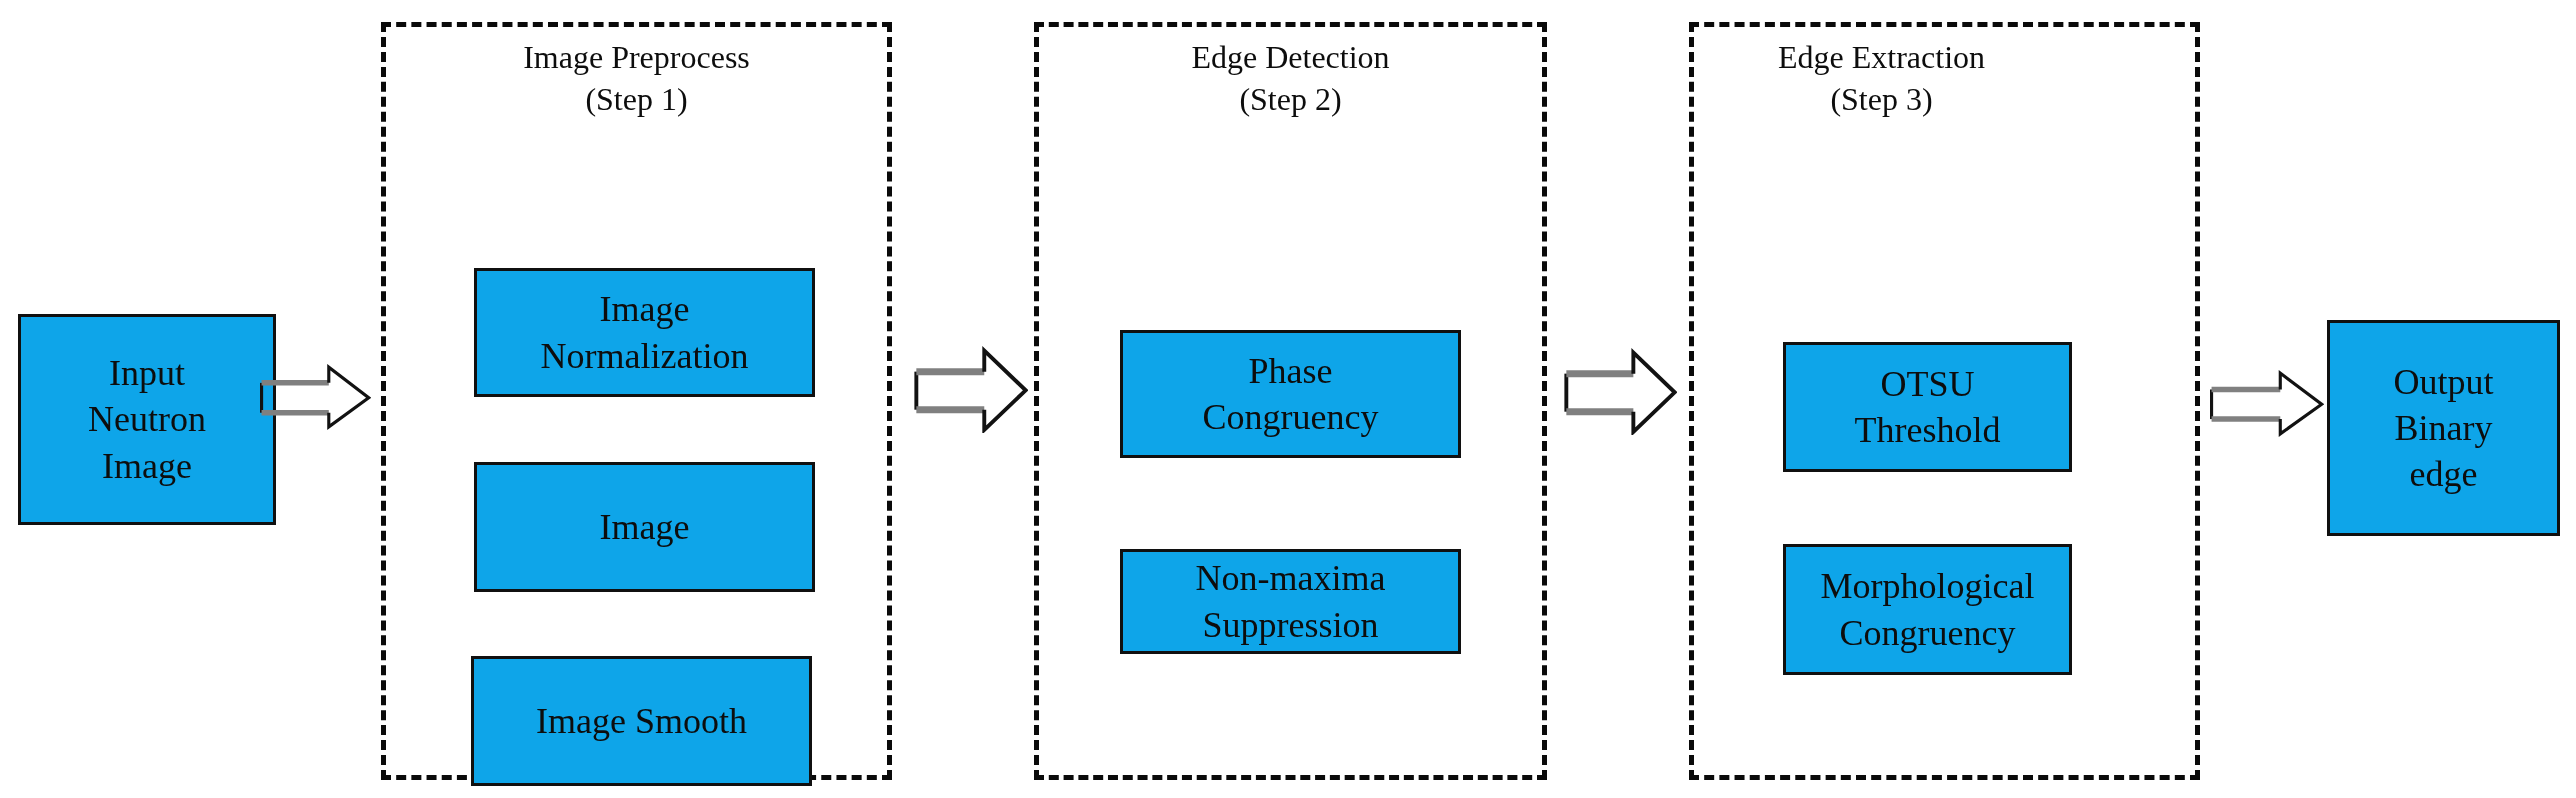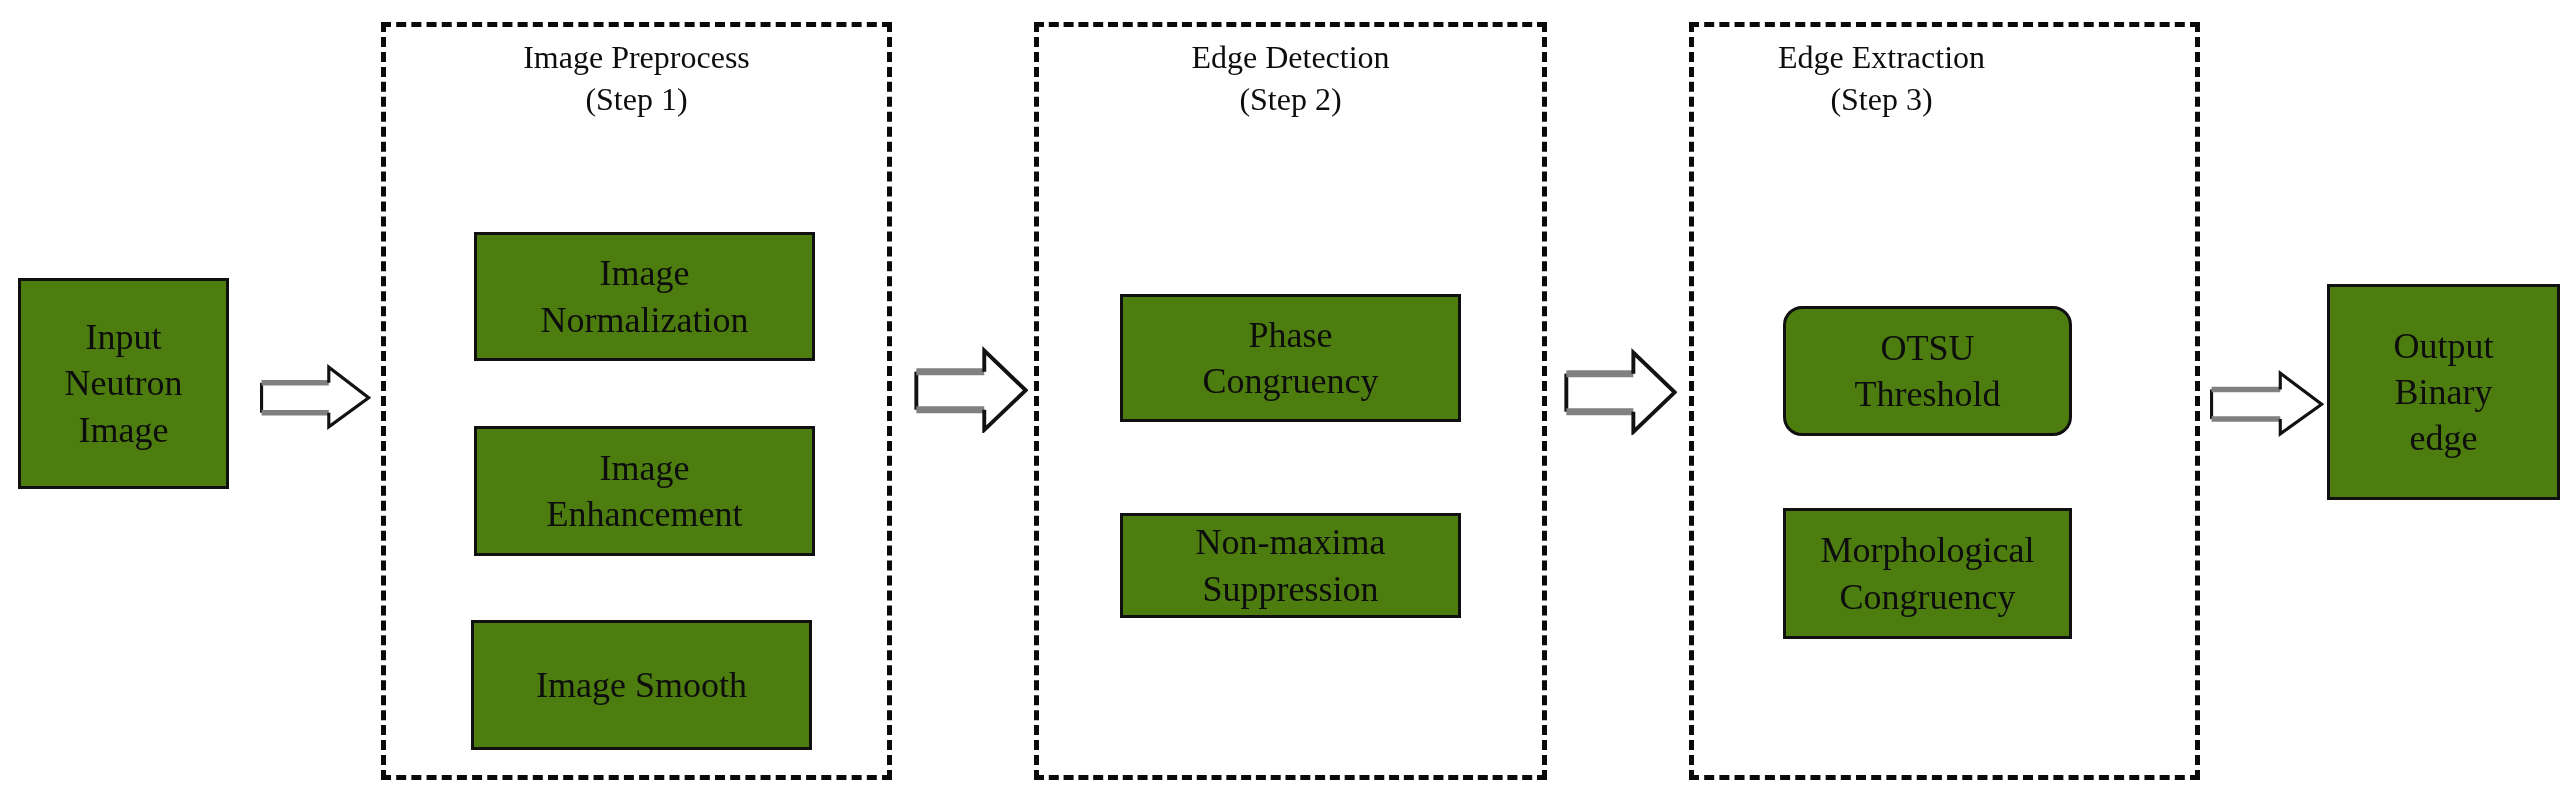--- a/index.html
+++ b/index.html
@@ -16,29 +16,30 @@
     font-family: "Liberation Serif", "DejaVu Serif", serif;
     color: #0d0d0d;
     overflow: hidden;
   }
 
   
   .solid-box {
     position: absolute;
     box-sizing: border-box;
     border: 3.1px solid #101010;
-    background: #4d7c0f;
+    background: #0ea5e9;
     display: flex;
     align-items: center;
     justify-content: center;
     text-align: center;
     line-height: 1.28;
     font-size: 36px;
     color: #0d0d0d;
     padding: 0 4.7px;
+    margin-top: 36px;
   }
   .solid-box .lines { display: block; }
   .solid-box .lines span { display: block; white-space: nowrap; }
 
   
   .stage {
     position: absolute;
     box-sizing: border-box;
     border: 5.5px dashed #0a0a0a;
     background: transparent;
@@ -59,21 +60,21 @@
   .block-arrow {
     position: absolute;
   }
   .block-arrow svg { display: block; width: 100%; height: 100%; }
 </style>
 </head>
 <body>
 
 <div id="canvas">
 
-  <div class="solid-box" style="left:18px; top:278px; width:211px; height:211px;">
+  <div class="solid-box" style="left:18px; top:278px; width:258px; height:211px;">
     <span class="lines">
       <span>Input</span>
       <span>Neutron</span>
       <span>Image</span>
     </span>
   </div>
 
   <div class="block-arrow" style="left:260px; top:364px; width:111px; height:66px;">
     <span>
       <svg viewBox="0 0 142 84" preserveAspectRatio="none" aria-hidden="true">
@@ -95,21 +96,20 @@
   <div class="solid-box" style="left:474px; top:232px; width:341px; height:129px;">
     <span class="lines">
       <span>Image</span>
       <span>Normalization</span>
     </span>
   </div>
 
   <div class="solid-box" style="left:474px; top:426px; width:341px; height:130px;">
     <span class="lines">
       <span>Image</span>
-      <span>Enhancement</span>
     </span>
   </div>
 
   <div class="solid-box" style="left:471px; top:620px; width:341px; height:130px;">
     <span class="lines">
       <span>Image Smooth</span>
     </span>
   </div>
 
   <div class="block-arrow" style="left:914px; top:346px; width:114px; height:87px;">
@@ -155,21 +155,21 @@
     </span>
   </div>
 
   <div class="stage" style="left:1689px; top:22px; width:511px; height:758px;">
   </div>
   <div class="stage-title" style="left:1626px; top:37px; width:511px;">
     <span>Edge Extraction</span>
     <span>(Step 3)</span>
   </div>
 
-  <div class="solid-box" style="left:1783px; top:306px; width:289px; height:130px;border-radius:19px;">
+  <div class="solid-box" style="left:1783px; top:306px; width:289px; height:130px;">
     <span class="lines">
       <span>OTSU</span>
       <span>Threshold</span>
     </span>
   </div>
 
   <div class="solid-box" style="left:1783px; top:508px; width:289px; height:131px;">
     <span class="lines">
       <span>Morphological</span>
       <span>Congruency</span>

